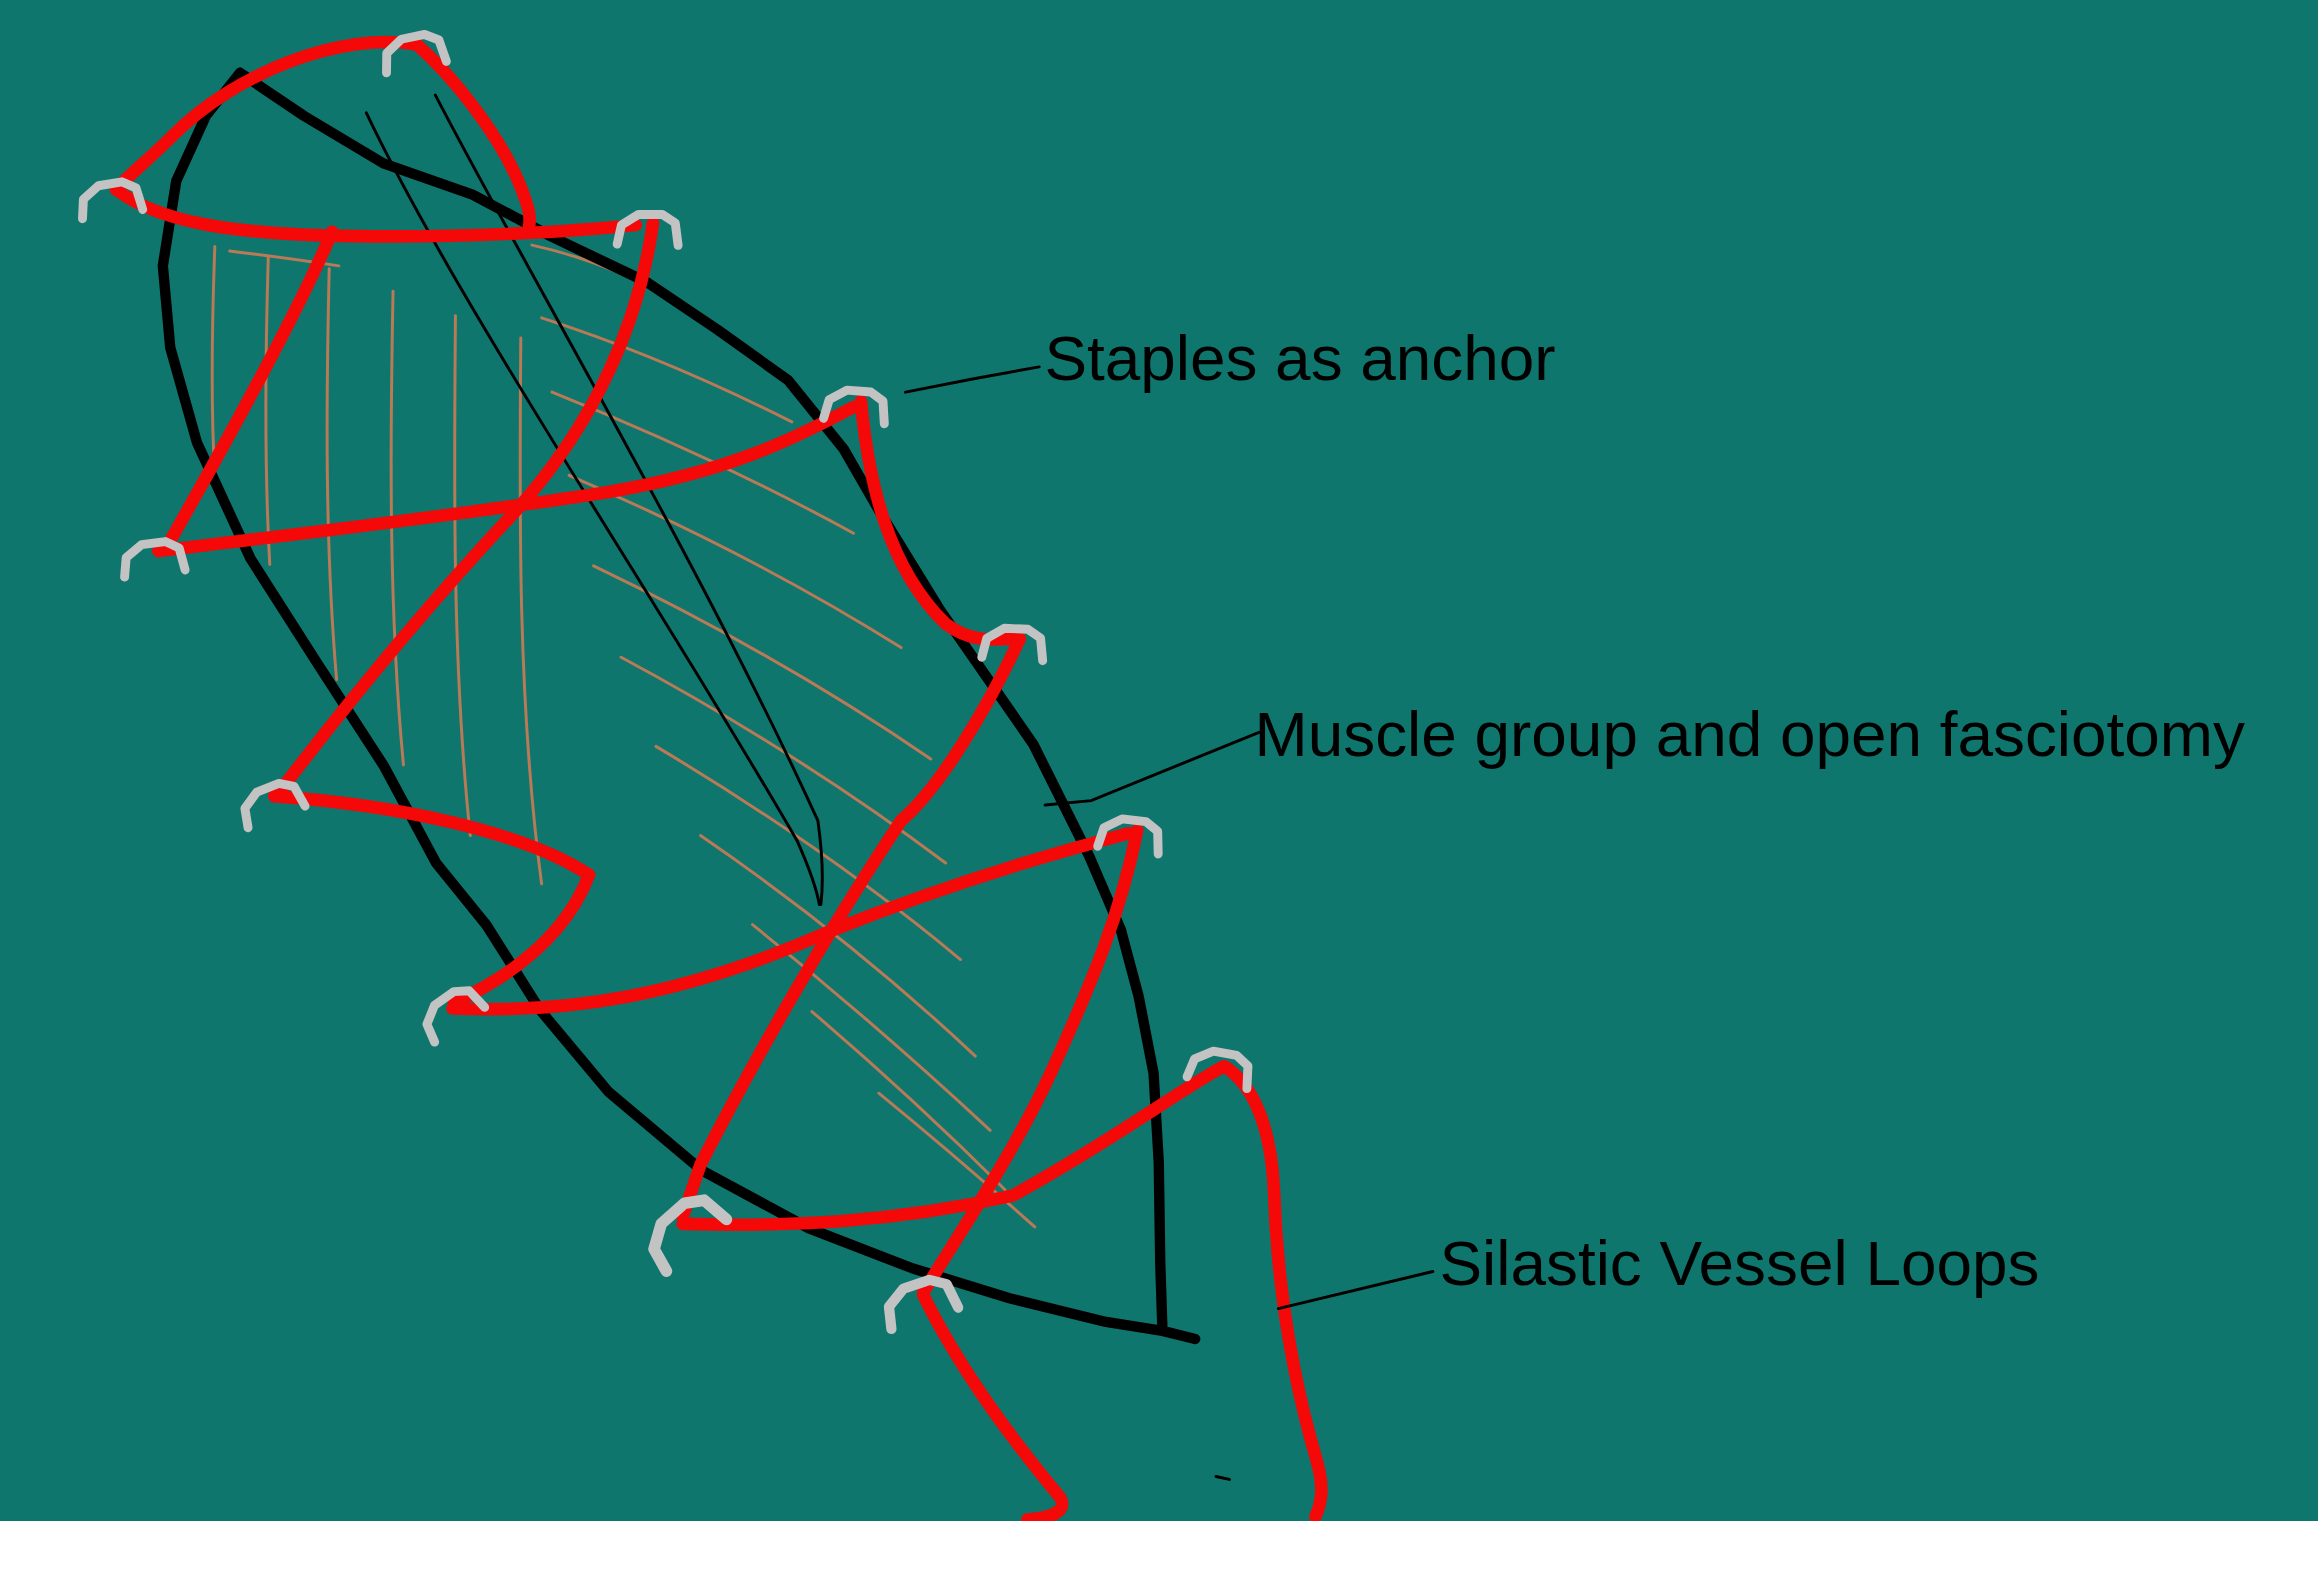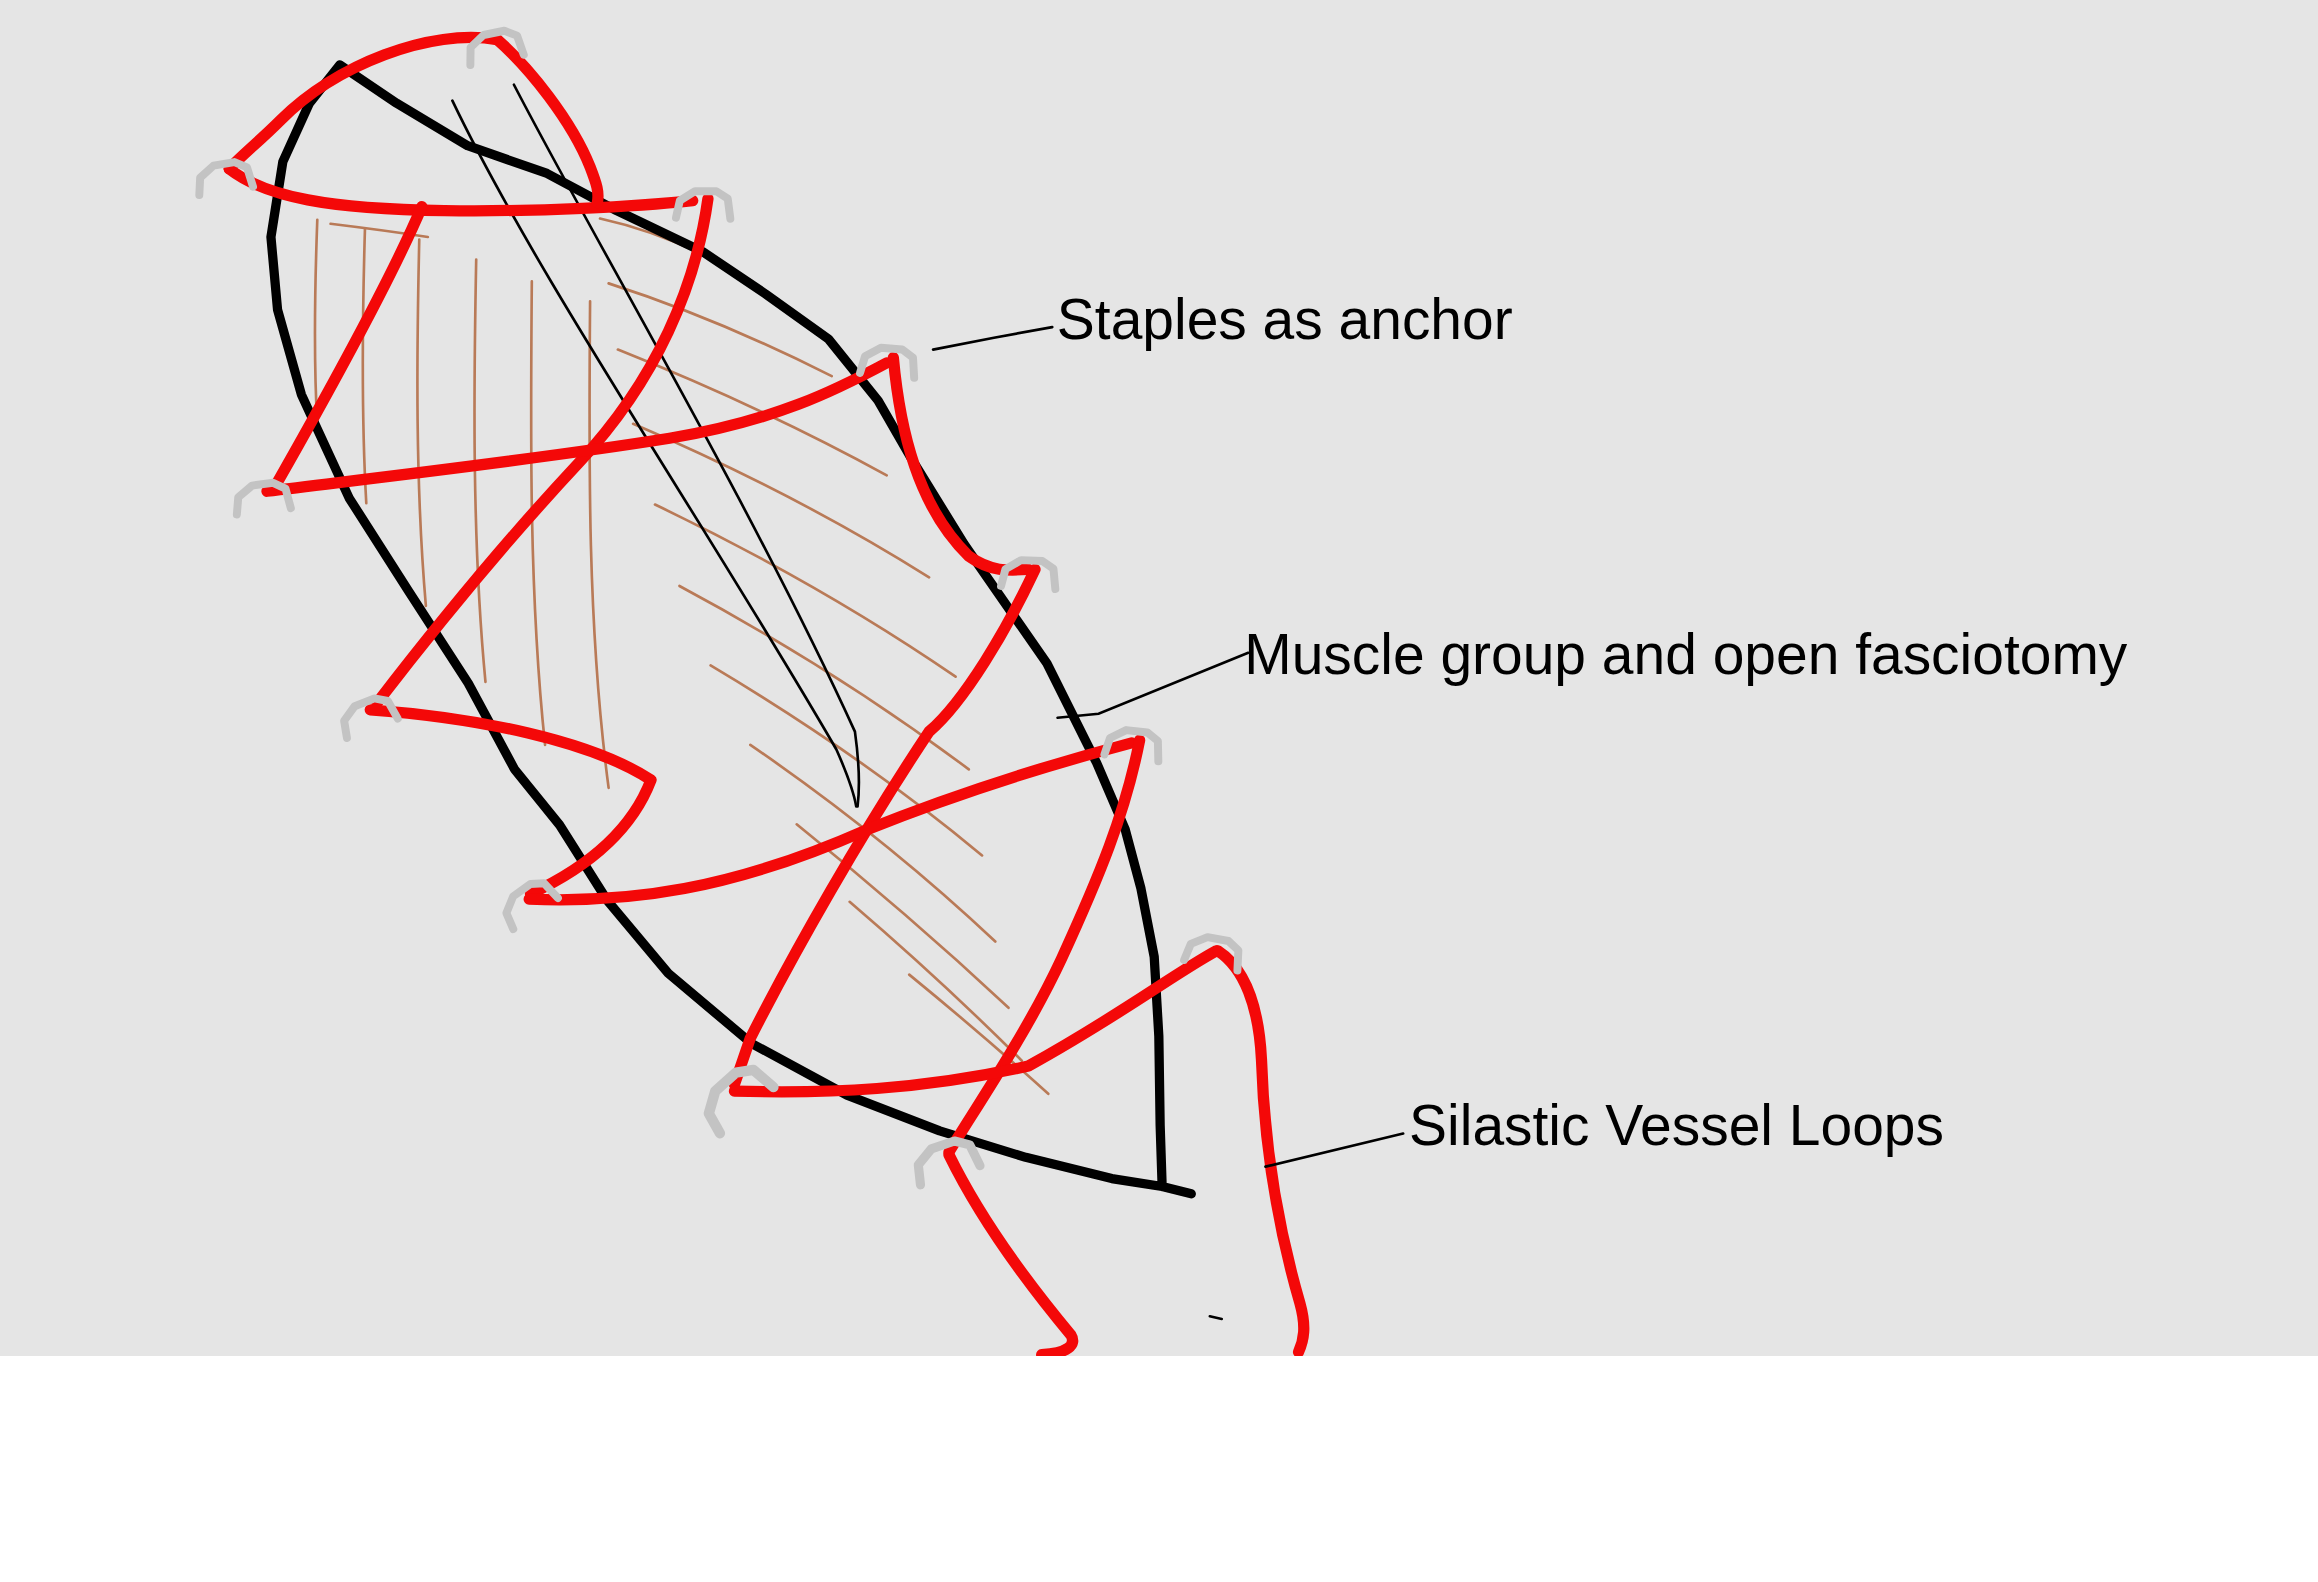--- a/index.html
+++ b/index.html
@@ -3,22 +3,22 @@
 <meta charset="utf-8">
 <style>
   html, body {
     margin: 0;
     padding: 0;
     background: #ffffff;
   }
   #stage {
     position: relative;
     width: 2319px;
-    height: 1356px;
-    background: #e5e5e5;
+    height: 1521px;
+    background: #0f766e;
     overflow: hidden;
     font-family: "Liberation Sans", sans-serif;
   }
   #stage svg {
     position: absolute;
     left: 0;
     top: 0;
     width: 100%;
     height: 100%;
   }

